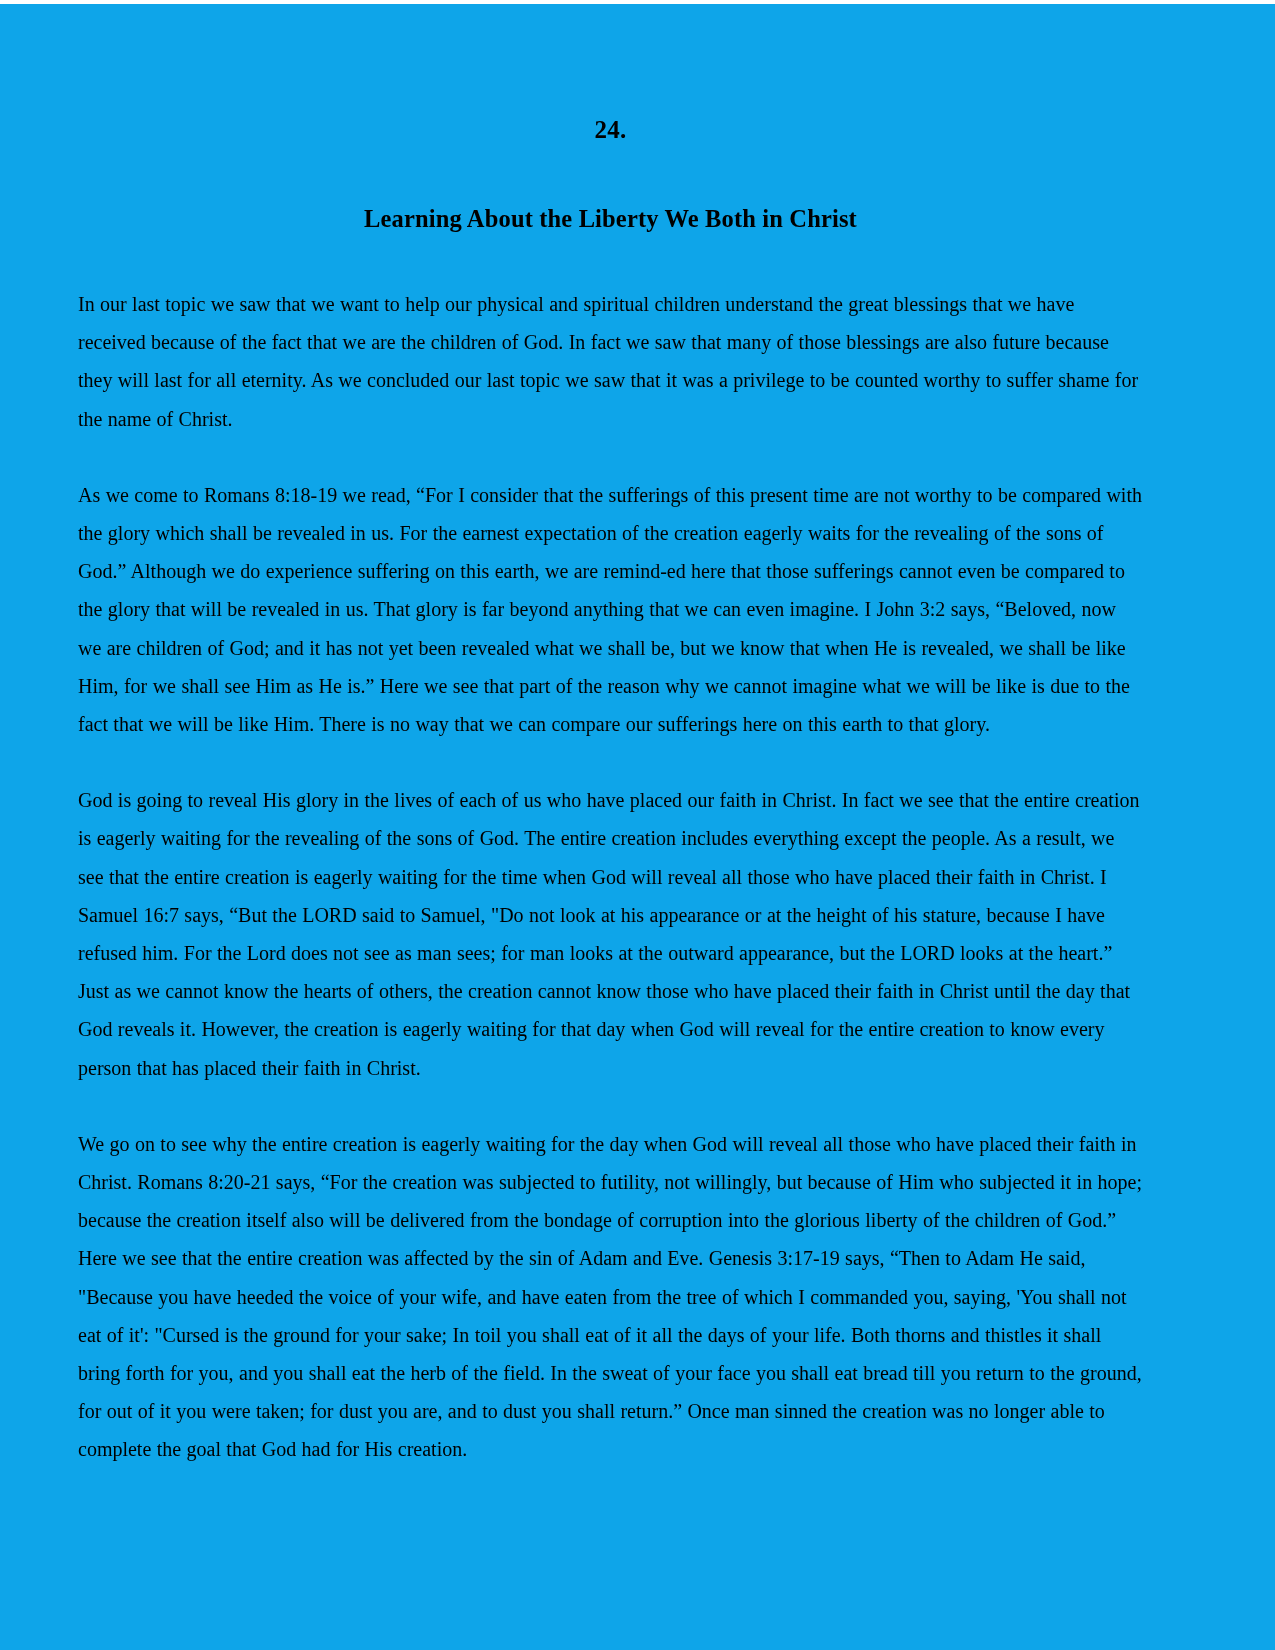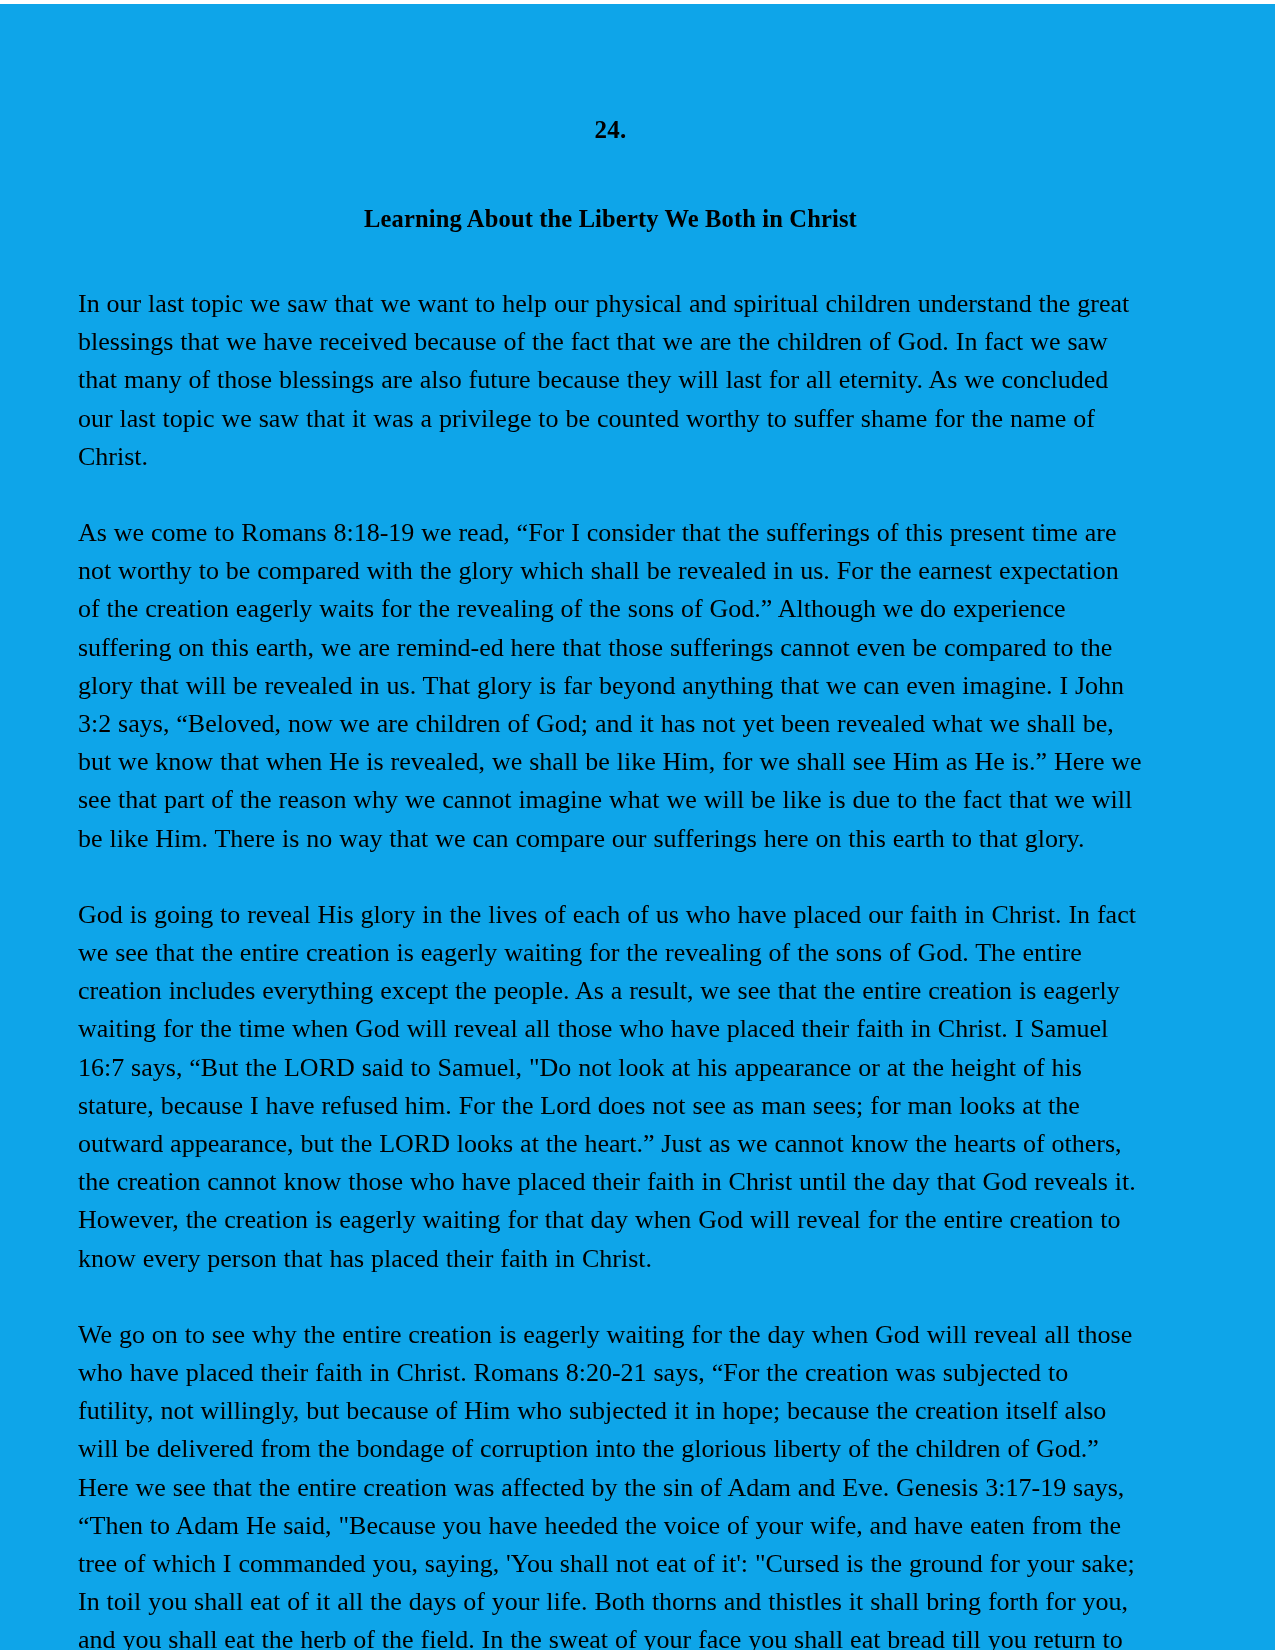--- a/index.html
+++ b/index.html
@@ -39,21 +39,21 @@
     font-weight: bold;
     font-size: 24.5px;
     margin-top: 60px;
     line-height: 1.2;
     letter-spacing: 0.15px;
   }
   .body-copy {
     margin-top: 52px;
   }
   p.para {
-    font-size: 26px;
+    font-size: 20px;
     line-height: 38.2px;
     text-align: left;
     margin: 0 0 38px 0;
     text-indent: 0;
     word-spacing: 0.4px;
     hyphens: none;
   }
   p.para:last-child {
     margin-bottom: 0;
   }

